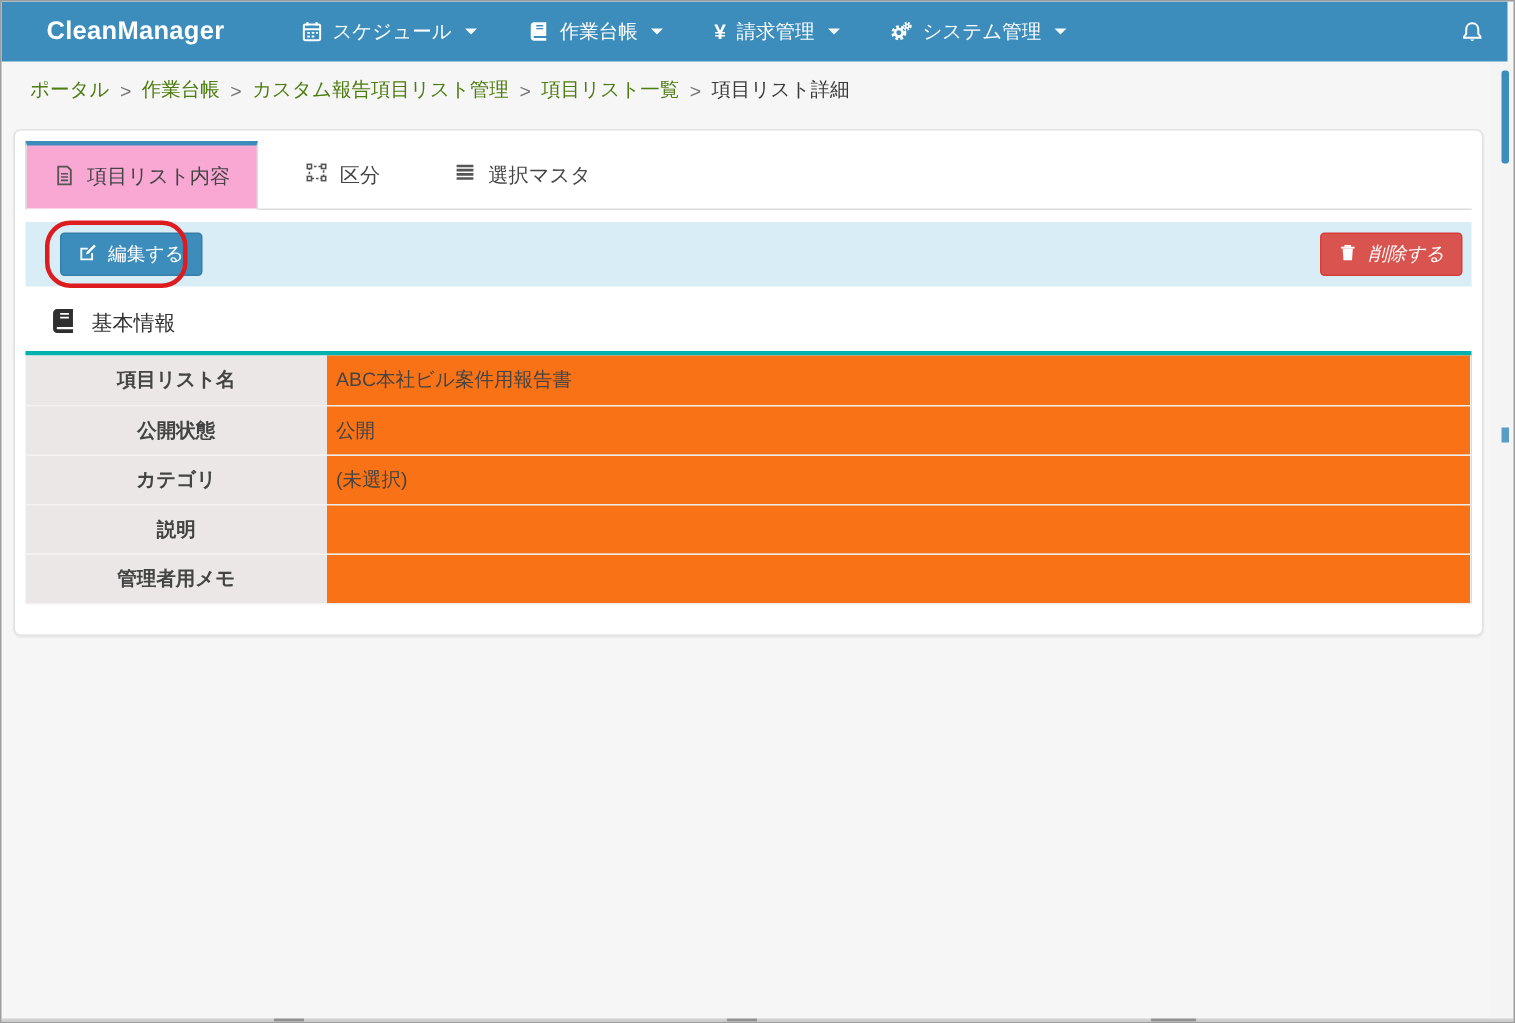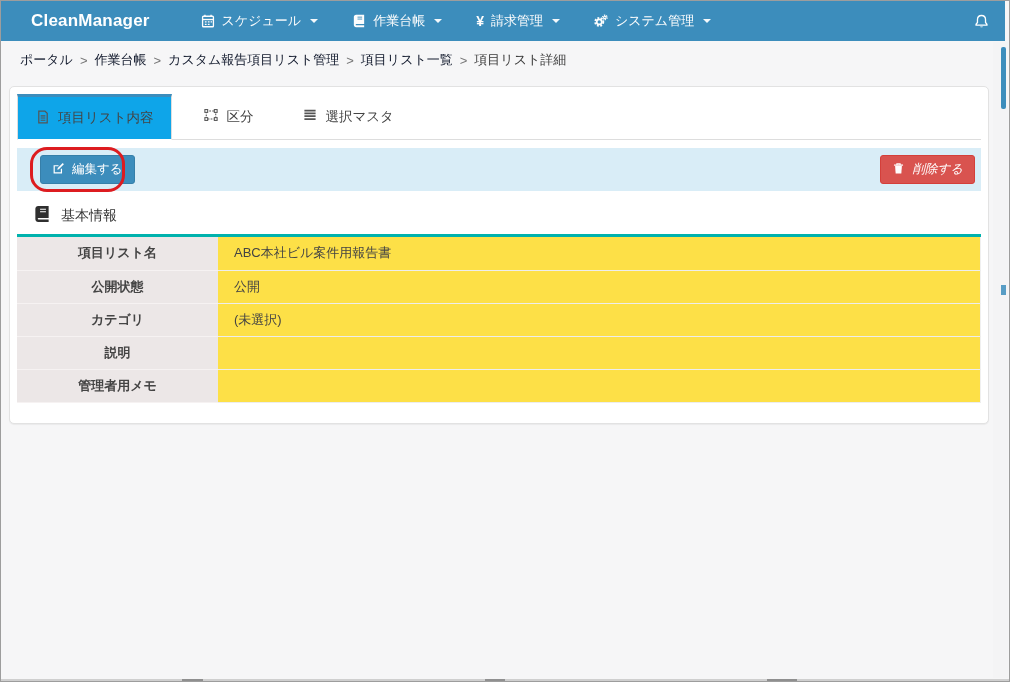--- a/index.html
+++ b/index.html
@@ -41,42 +41,42 @@
     font-size:13.5px; color:#fff; padding:0 14px; height:40px;
     display:flex; align-items:center; margin-right:30px; cursor:pointer; white-space:nowrap;
   }
 
   
   .breadcrumb {
     position:absolute; top:40px; left:0; right:22px; height:38px;
     display:flex; align-items:center; padding-left:19px;
     font-size:13px; color:#555;
   }
-  .breadcrumb a { color:#0f172a; text-decoration:none; cursor:pointer; }
+  .breadcrumb a { color:#4d7c0f; text-decoration:none; cursor:pointer; }
   .breadcrumb .sep { margin:0 7px; color:#767676; }
   .breadcrumb .current { color:#3a3a3a; }
 
   
   .card {
     position:absolute; left:8px; top:85px; width:980px; height:338px;
     background:#fff; border:1px solid #e2e2e2; border-radius:5px;
     box-shadow:0 1px 1px rgba(0,0,0,.05);
     padding:7px;
   }
 
   
   .tabbar { display:flex; border-bottom:1px solid #ddd; height:46px; }
   .tab {
     display:flex; align-items:center; gap:8px; padding:0 18px;
     font-size:13.5px; color:#444; cursor:pointer; white-space:nowrap;
   }
   .tab svg { width:14px; height:14px; color:#555; }
   .tab.active {
     border-top:3px solid #3c8dbc; border-left:1px solid #ddd; border-right:1px solid #ddd;
-    background:#0ea5e9; margin-bottom:-1px; border-bottom:1px solid #fff;
+    background:#f9a8d4; margin-bottom:-1px; border-bottom:1px solid #fff;
   }
   .tabbar .spacer-tab { margin-left:14px; }
 
   
   .toolbar {
     margin-top:8px; height:43px; background:#d9edf7;
     display:flex; align-items:center; padding:0 6px 0 23px;
     position:relative;
   }
   .btn {
@@ -100,22 +100,22 @@
   .section-head svg { width:18px; height:18px; color:#2f2f2f; }
   .rule { margin-top:8px; height:3px; background:#00b2ad; }
 
   
   table.details { width:100%; border-collapse:collapse; font-size:13px; color:#444; table-layout:fixed; }
   table.details th {
     width:201px; background:#ece7e7; text-align:center; font-weight:bold;
     padding:0 12px; height:33px; border-bottom:1px solid #f6f2f2;
   }
   table.details td {
-    padding:0 16px; height:33px; border-bottom:1px solid #ededed;
-    border-right:1px solid #f0f0f0; background:#fde047;
+    padding:0 6px; height:33px; border-bottom:1px solid #ededed;
+    border-right:1px solid #f0f0f0; background:#f97316;
   }
 
   
   .scrolltrack {
     position:absolute; top:41px; right:1px; bottom:3px; width:15px;
     background:#f4f4f5;
   }
   .scrollthumb {
     position:absolute; top:5px; right:2px; width:5px; height:62px;
     background:#3c8dbc; border-radius:2px;

